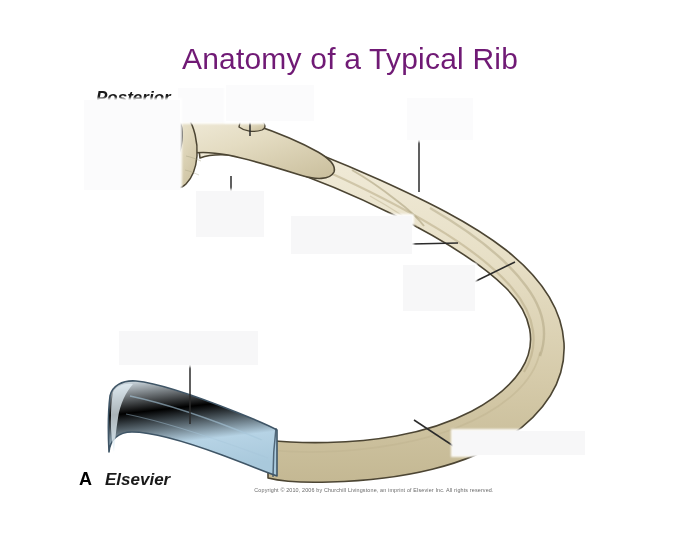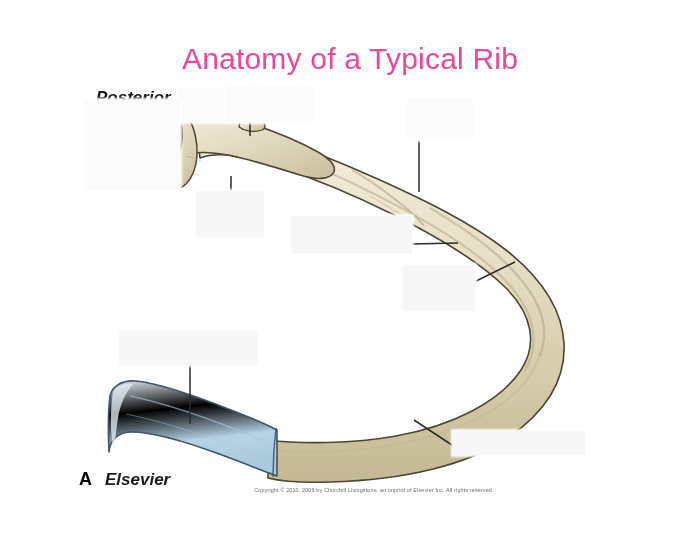--- a/index.html
+++ b/index.html
@@ -26,21 +26,21 @@
     height: 550px;
   }
   .page-title {
     position: absolute;
     left: 0;
     top: 42px;
     width: 700px;
     text-align: center;
     font-size: 30px;
     font-weight: 400;
-    color: #ec4899;
+    color: #701a75;
     letter-spacing: 0.2px;
     font-family: "Liberation Sans", sans-serif;
   }
   .orient-label {
     position: absolute;
     font-style: italic;
     font-weight: 700;
     font-size: 17px;
     color: #1a1a1a;
     font-family: "Liberation Sans", sans-serif;

